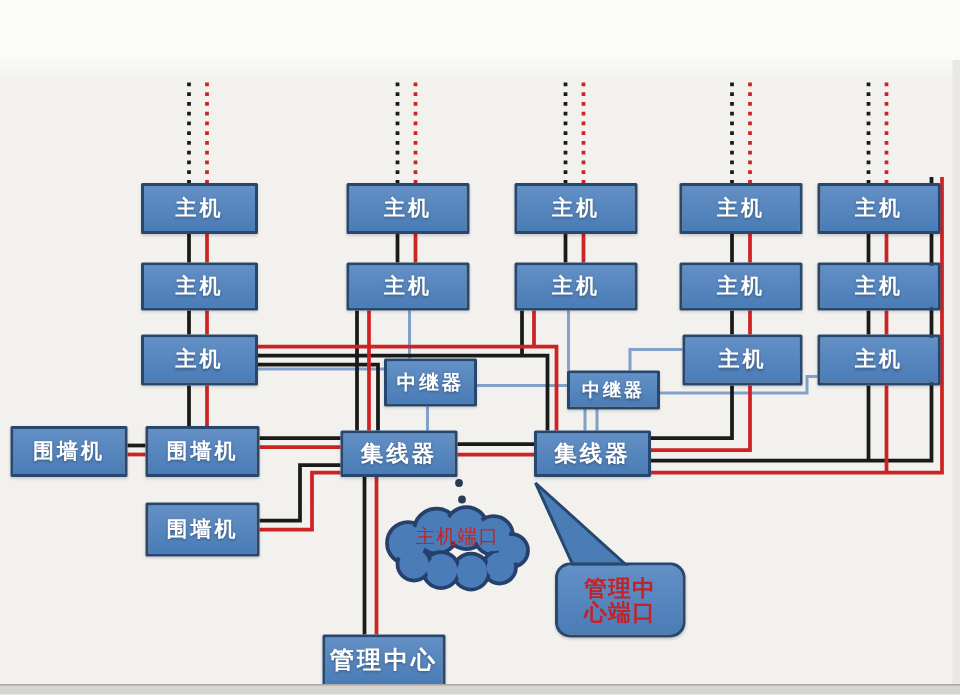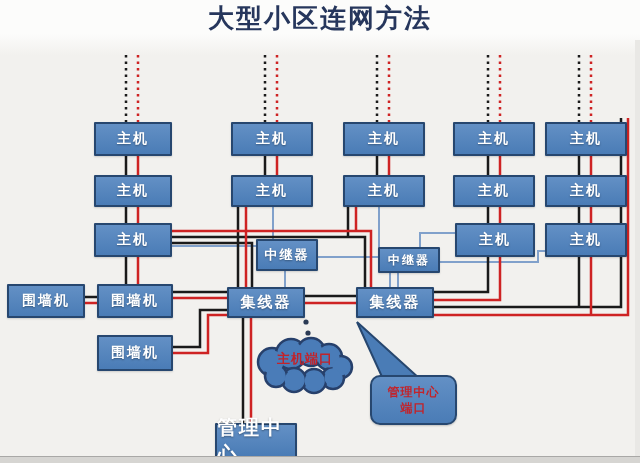--- a/index.html
+++ b/index.html
@@ -17,47 +17,46 @@
     position:absolute;z-index:2;box-sizing:border-box;
     display:flex;align-items:center;justify-content:center;
     background:linear-gradient(#6390c5,#4a7cb6);
     border:2px solid #27476f;border-radius:1px;
     color:#fff;text-shadow:0 1px 2px rgba(0,0,0,.35);
     font-weight:700;letter-spacing:2px;
     box-shadow:0 1px 2px rgba(0,0,0,.15);
   }
   #cloud-label{
     position:absolute;z-index:3;left:277px;top:351px;width:56px;
-    font-size:13px;font-weight:bold;line-height:15px;text-align:center;letter-spacing:1px;
+    font-size:13px;font-weight:normal;line-height:15px;text-align:center;letter-spacing:1px;
   }
   #callout{
     position:absolute;z-index:2;left:370px;top:375px;width:87px;height:50px;
     box-sizing:border-box;background:linear-gradient(#6390c5,#4a7cb6);
     border:2px solid #27476f;border-radius:10px;
     display:flex;align-items:center;justify-content:center;
     box-shadow:0 1px 2px rgba(0,0,0,.2);
   }
   #callout .txt{
-    font-size:12px;font-weight:bold;line-height:16px;text-align:center;
+    font-size:15px;font-weight:bold;line-height:16px;text-align:center;
     letter-spacing:1px;width:60px;
   }
   #bottom-bar{
     position:absolute;z-index:4;left:0;top:456px;width:640px;height:7px;
     background:#d6d5d2;border-top:1px solid #a9a8a6;box-sizing:border-box;
   }
   #right-strip{
     position:absolute;z-index:0;right:0;top:40px;width:5px;height:416px;background:#e9e8e5;
   }
 </style>
 </head>
 <body>
 
 <div id="canvas">
 
-  <div id="title" style="color: rgb(38, 54, 92);">大型小区连网方法</div>
 
   <svg id="wires" width="640" height="463" viewBox="0 0 640 463">
 
     <g stroke="#81a1cb" stroke-width="2" fill="none">
       <path d="M273 207 V239"></path>
       <path d="M285 271 V287"></path>
       <path d="M318 257 H378"></path>
       <path d="M379 207 V247"></path>
       <path d="M390 272 V287"></path>
       <path d="M398 272 V287"></path>
@@ -177,21 +176,21 @@
       <div class="node" style="left: 94px; top: 223px; width: 78px; height: 34px; font-size: 14px;">主机</div>
       <div class="node" style="left: 455px; top: 223px; width: 80px; height: 34px; font-size: 14px;">主机</div>
       <div class="node" style="left: 545px; top: 223px; width: 82px; height: 34px; font-size: 14px;">主机</div>
       <div class="node" style="left: 256px; top: 239px; width: 62px; height: 32px; font-size: 13px;">中继器</div>
       <div class="node" style="left: 378px; top: 247px; width: 62px; height: 26px; font-size: 12px;">中继器</div>
       <div class="node" style="left: 227px; top: 287px; width: 78px; height: 31px; font-size: 15px;">集线器</div>
       <div class="node" style="left: 356px; top: 287px; width: 78px; height: 31px; font-size: 15px;">集线器</div>
       <div class="node" style="left: 7px; top: 284px; width: 78px; height: 34px; font-size: 14px;">围墙机</div>
       <div class="node" style="left: 97px; top: 284px; width: 76px; height: 34px; font-size: 14px;">围墙机</div>
       <div class="node" style="left: 97px; top: 335px; width: 76px; height: 36px; font-size: 14px;">围墙机</div>
-      <div class="node" style="left: 215px; top: 423px; width: 82px; height: 35px; font-size: 20px;">管理中心</div>
+      <div class="node" style="left: 215px; top: 423px; width: 82px; height: 35px; font-size: 16px;">管理中心</div>
     </div>
 
   <div id="cloud-label" style="color: rgb(194, 35, 42);">主机端口</div>
 
   <div id="callout">
     <div class="txt" style="color: rgb(194, 35, 42);">管理中心端口</div>
   </div>
 
   <div id="bottom-bar"></div>
   <div id="right-strip"></div>

